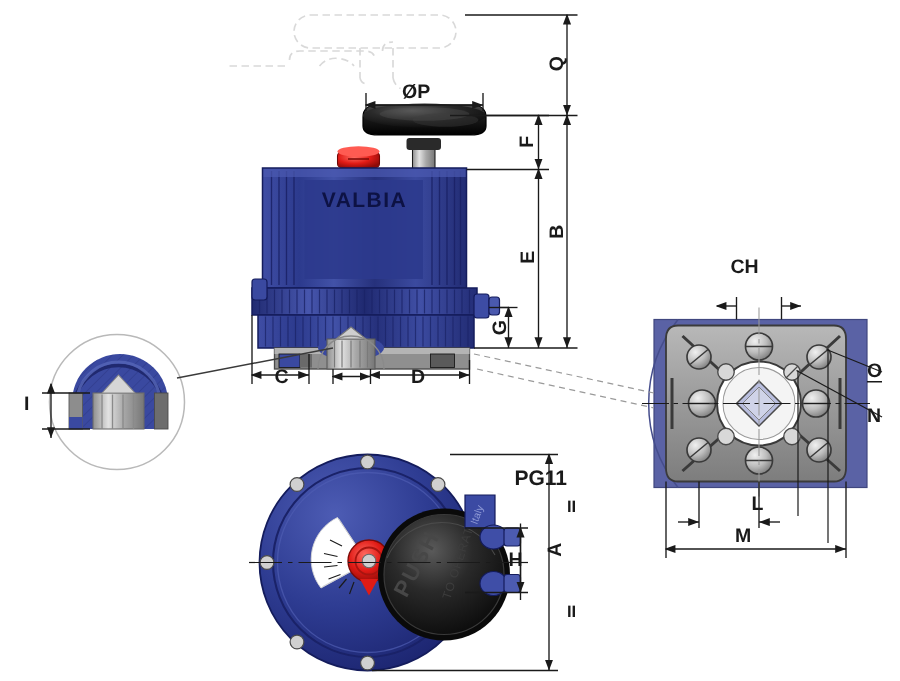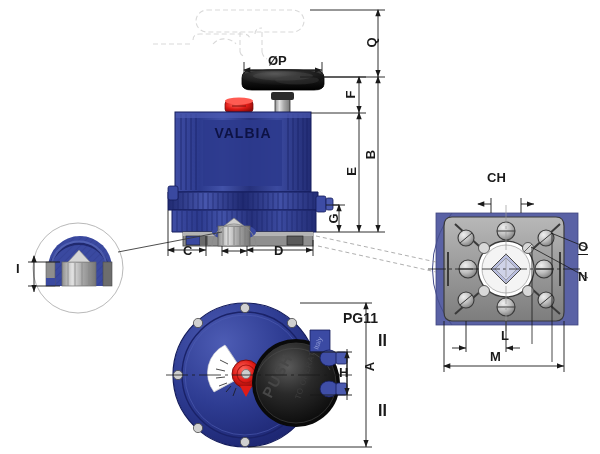--- a/index.html
+++ b/index.html
@@ -8,21 +8,21 @@
     font-family:"Liberation Sans", sans-serif;
   }
   #stage{position:absolute;left:0;top:0;width:600px;height:454px;}
   svg{position:absolute;left:0;top:0;}
   .dimlbl{
     position:absolute;font-family:"Liberation Sans", sans-serif;
     font-weight:bold;color:#1a1a1a;font-size:13px;line-height:1;
     white-space:nowrap;
   }
   .rot{transform:rotate(-90deg);transform-origin:center center;}
-  .lbl-small{font-size:16px;}
+  .lbl-small{font-size:11px;}
   .lbl-pg{font-size:14px;}
   .ul{border-bottom:1.4px solid #1a1a1a;padding-bottom:1px;}
 </style>
 </head>
 <body>
 
 <div id="stage">
 
 <svg width="600" height="454" viewBox="0 0 600 454">
   <defs>

